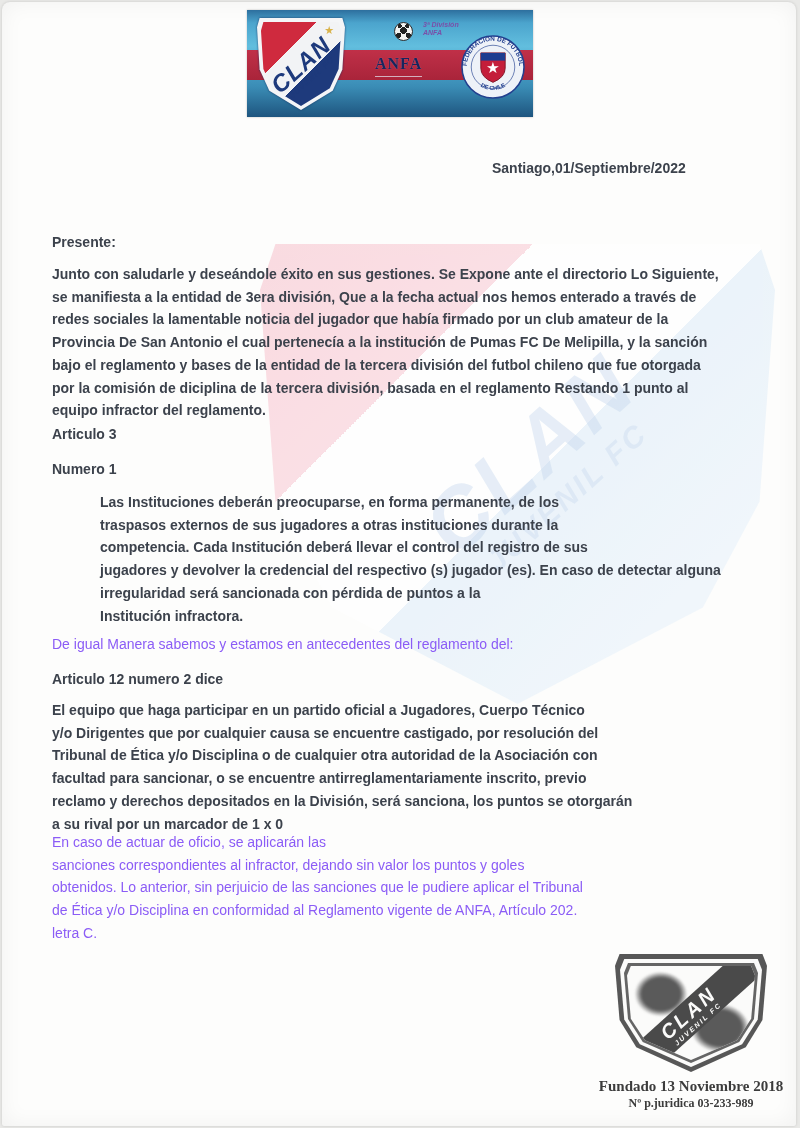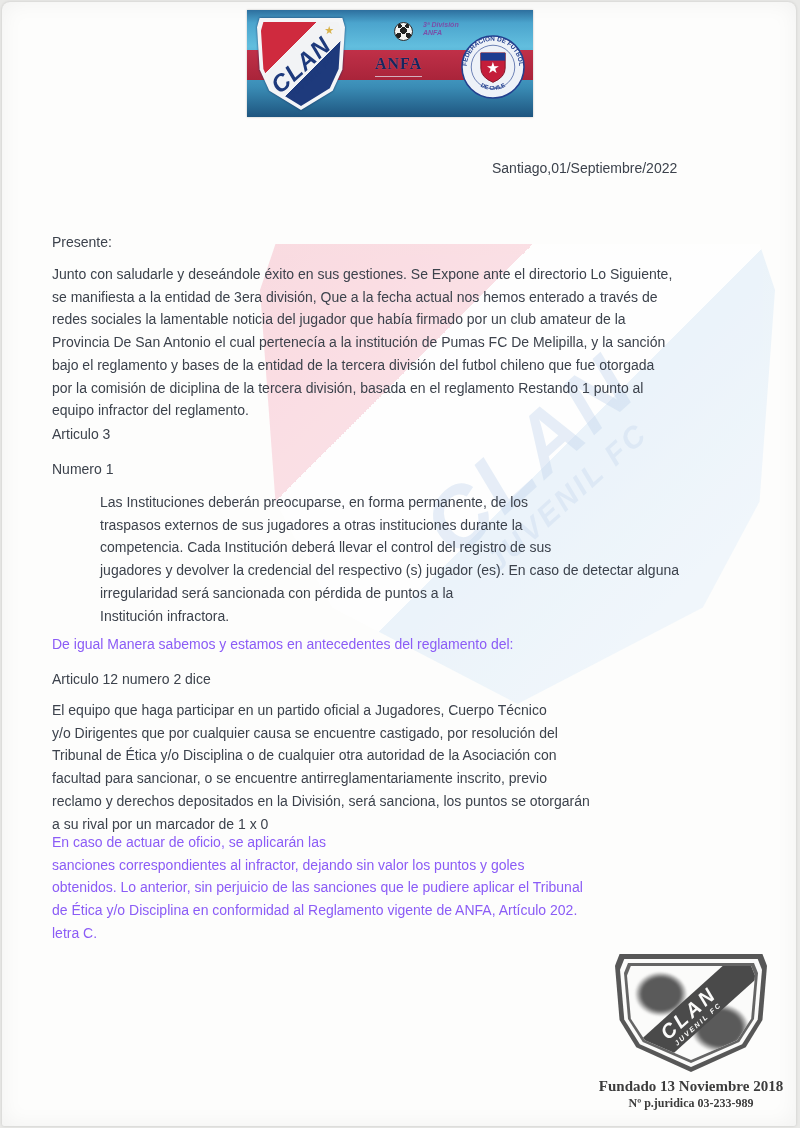--- a/index.html
+++ b/index.html
@@ -50,21 +50,21 @@
   .watermark { position:absolute; left:258px; top:242px; width:515px; height:460px; opacity:.55; z-index:0;
     background: linear-gradient(135deg,#f6bfca 0%,#f8c7d1 28%,#ffffff 28%,#ffffff 52%,#dcebf7 52%,#ecf4fb 100%); }
   .watermark .wm-text { position:absolute; left:-30px; top:165px; width:120%; text-align:center;
     transform:rotate(-42deg); line-height:1; }
   .watermark .wm-big { display:block; font-size:84px; font-weight:900; font-style:italic;
     color:rgba(140,175,220,.38); letter-spacing:4px; }
   .watermark .wm-small { display:block; font-size:30px; font-weight:800; font-style:italic;
     color:rgba(140,175,220,.32); letter-spacing:3px; }
 
   
-  .txt { position:absolute; color:#3c424c; font-size:14px; line-height:22.7px; z-index:2; }
+  .txt { position:absolute; color:#3c424c; font-size:14px; line-height:22.7px; z-index:2;font-weight:bold; }
   .ml { white-space:pre-line; }
   .bold { font-weight:400; color:#8b5cf6; }
 
   
   .stamp-block { position:absolute; left:585px; top:952px; width:208px; text-align:center; z-index:2;
     filter:opacity(.93); }
   .stamp-shield { position:relative; width:152px; height:118px; margin:0 auto; }
   .stamp-shield .s1 { position:absolute; inset:0; background:#4b4b4b; }
   .stamp-shield .s2 { position:absolute; inset:5px; background:#fbfbfa; }
   .stamp-shield .s3 { position:absolute; inset:9px; background:#5a5a5a; }

